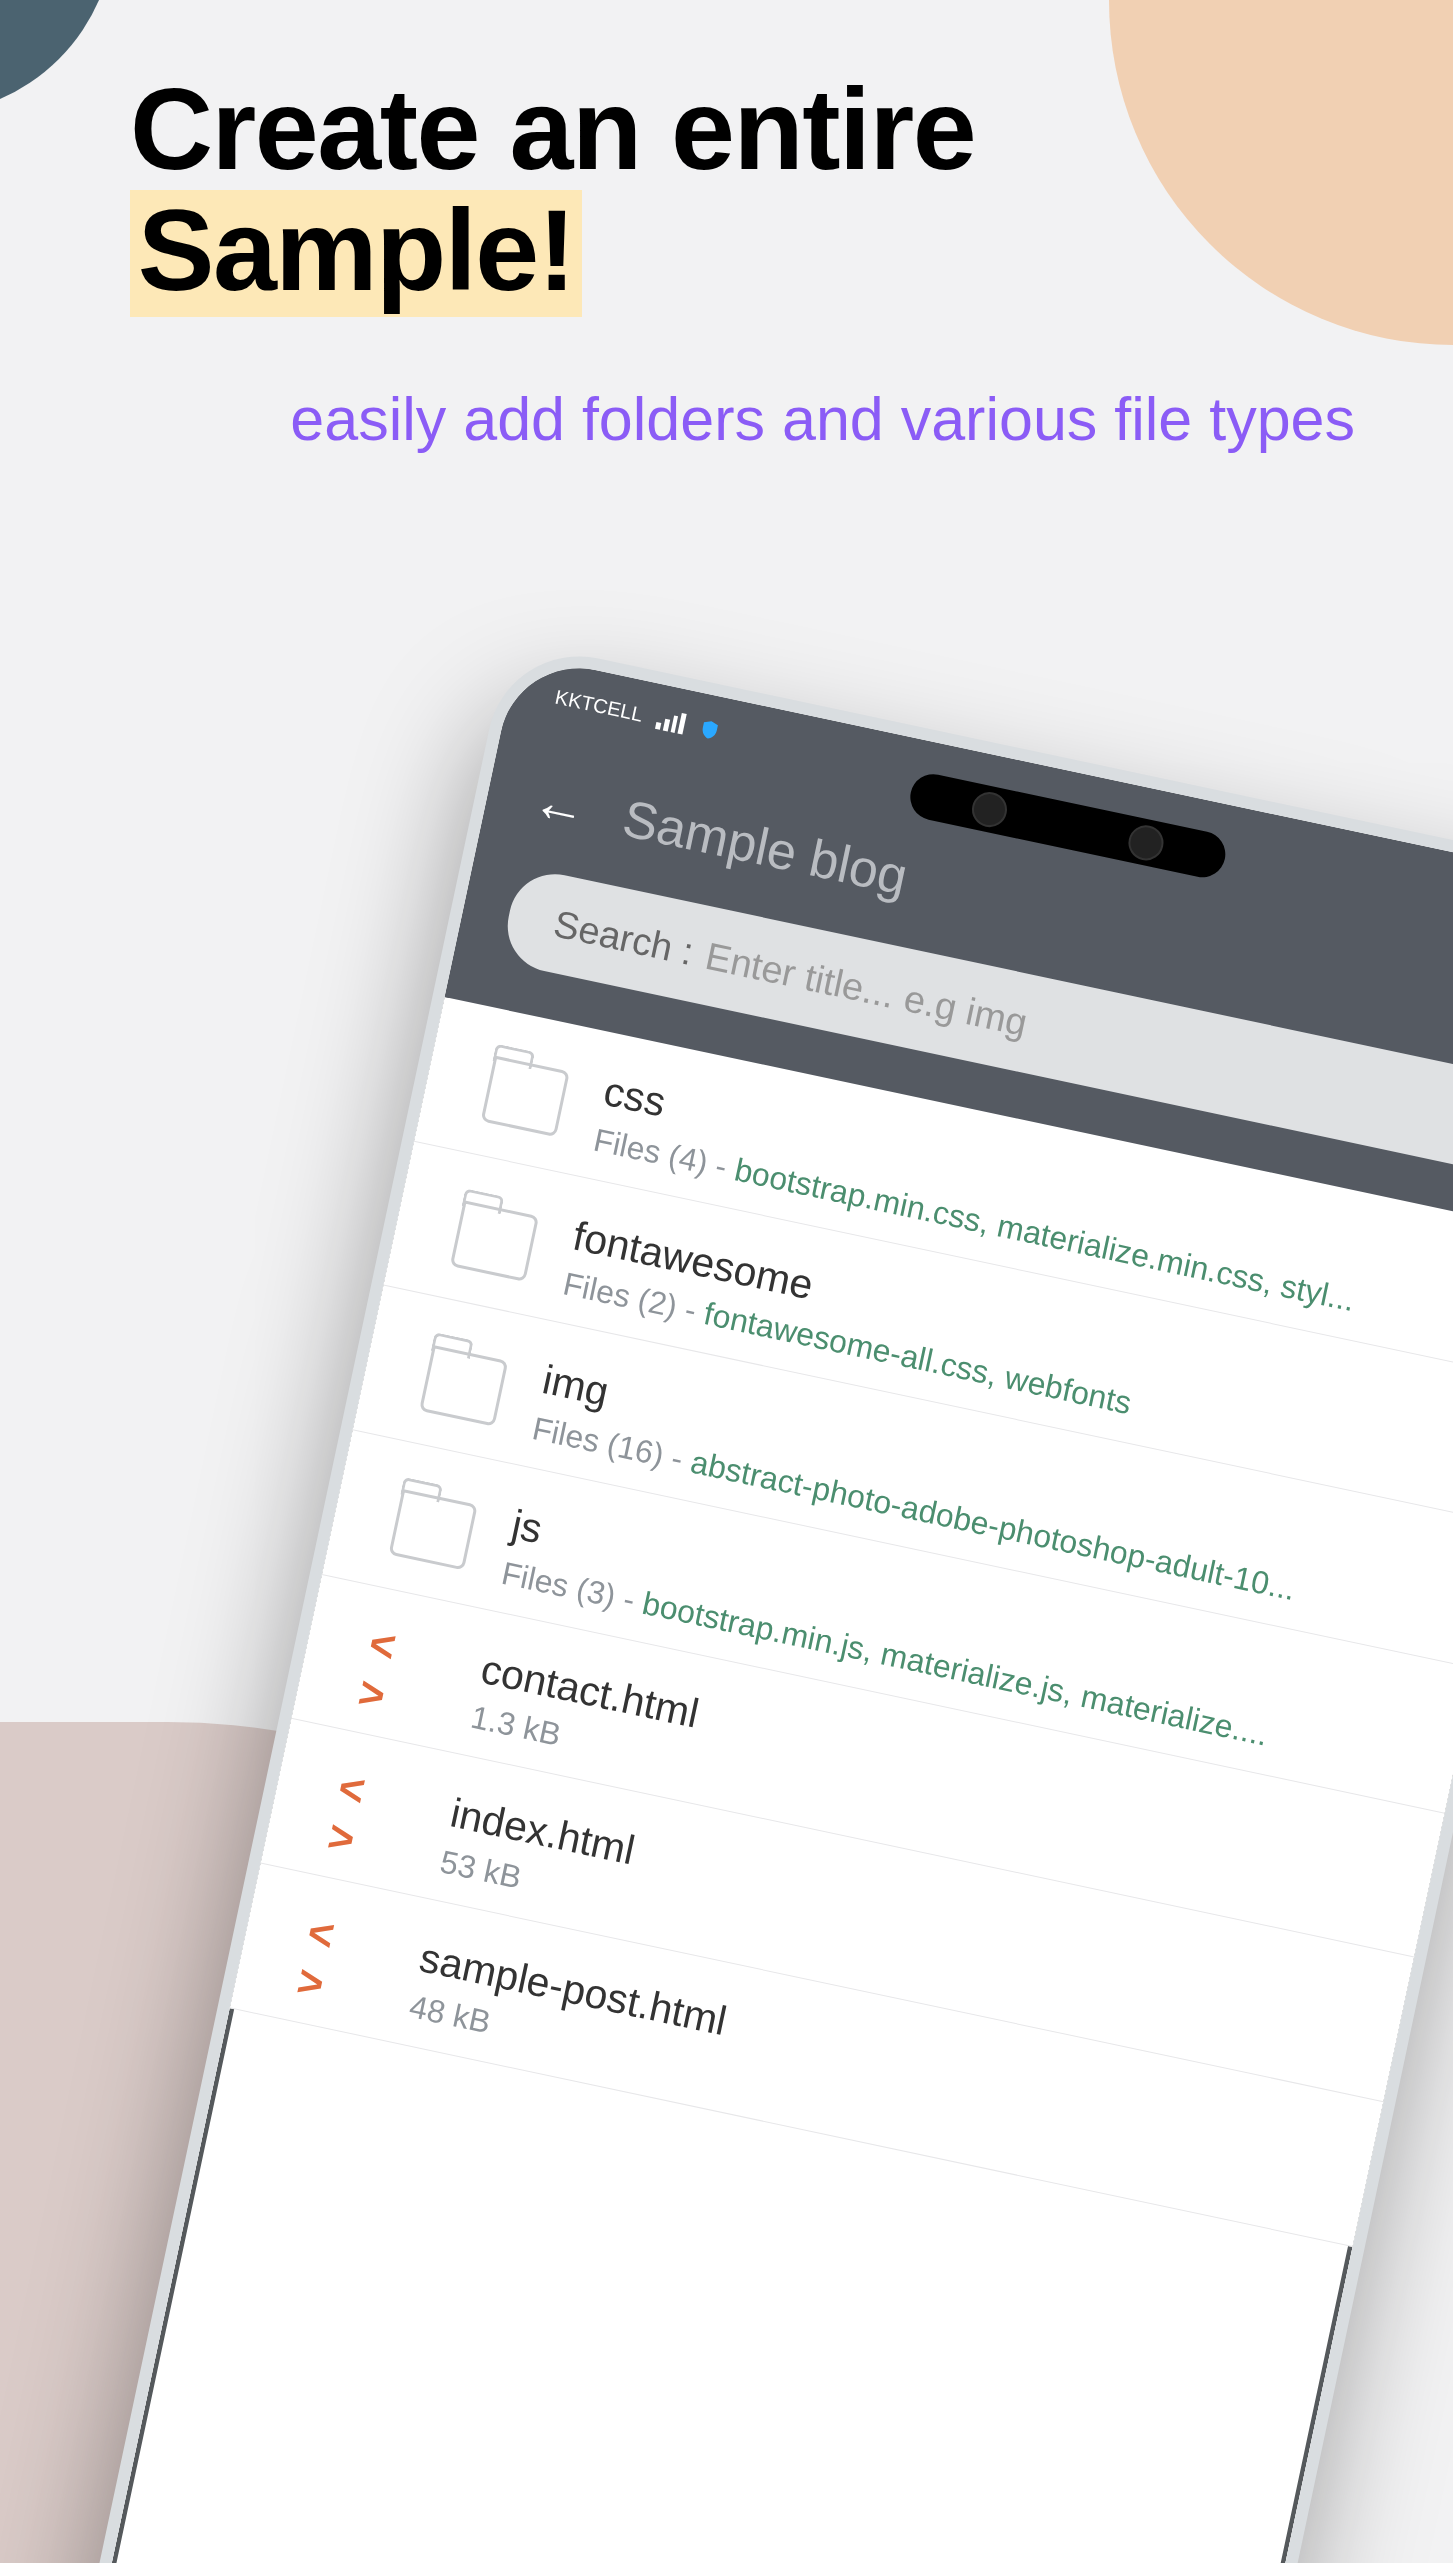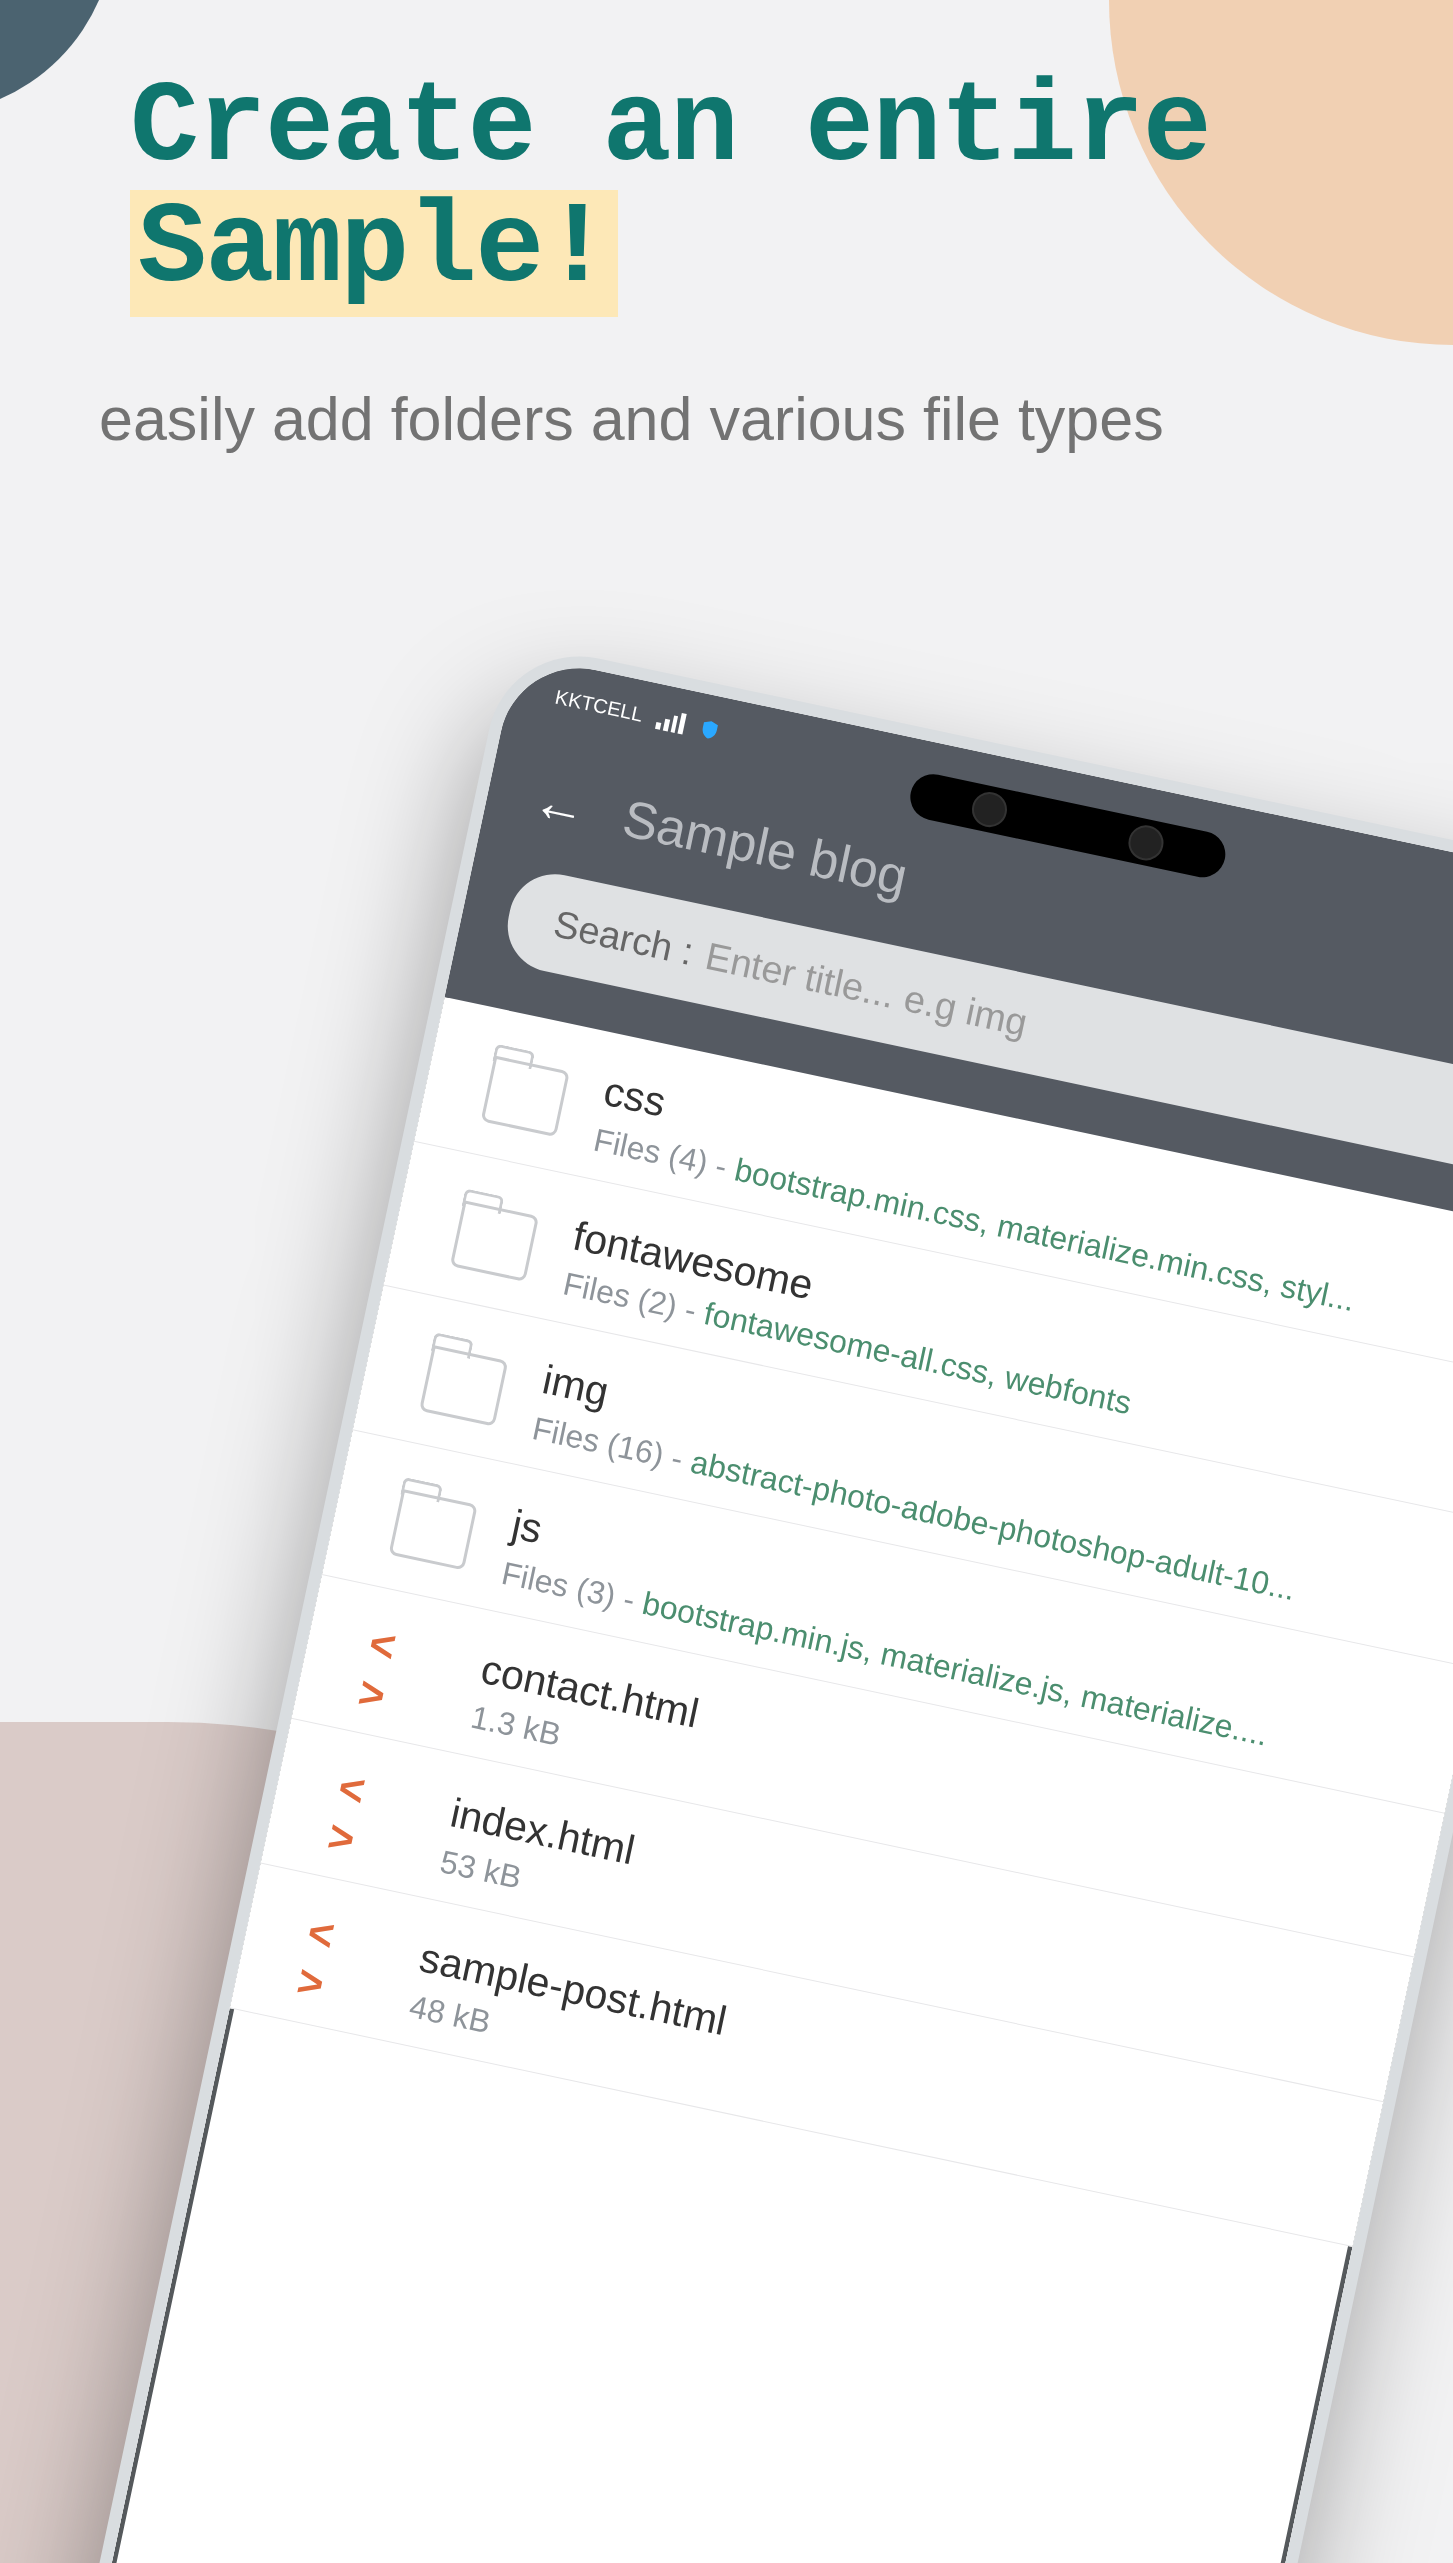--- a/index.html
+++ b/index.html
@@ -17,32 +17,31 @@
   .blob-topleft{width:383px;height:383px;background:#4b6370;left:-268px;top:-268px;}
   .blob-topright{width:689px;height:689px;background:#f1d0b3;right:-344px;top:-344px;}
   .blob-bottomleft{width:1683px;height:1683px;background:#dacbc8;left:-842px;bottom:-842px;border-radius:40%;}
   .headline{
     position:absolute;
     top:69px;left:130px;right:77px;
     font-size:115px;
     font-weight:800;
     line-height:1.05;
     letter-spacing:-1.5px;
-    color:#0f766e;
-    font-family:Liberation Mono, monospace;
+    color:#000000;
   }
   .headline .hl-line2{display:inline-block;background:#fde8b7;padding:0 7.7px 6.1px 7.7px;}
   .subhead{
     position:absolute;
     top:383px;left:99px;right:99px;
-    text-align:left;
+    text-align:right;
     font-size:61px;
     font-weight:300;
     line-height:1.2;
-    color:#737373;
+    color:#8b5cf6;
   }
 
   
   .phone-wrap{
     position:absolute;
     left:50%;top:735px;
     transform:translateX(-41%) rotate(12deg);
   }
   .phone{
     width:1148px;height:2372px;

